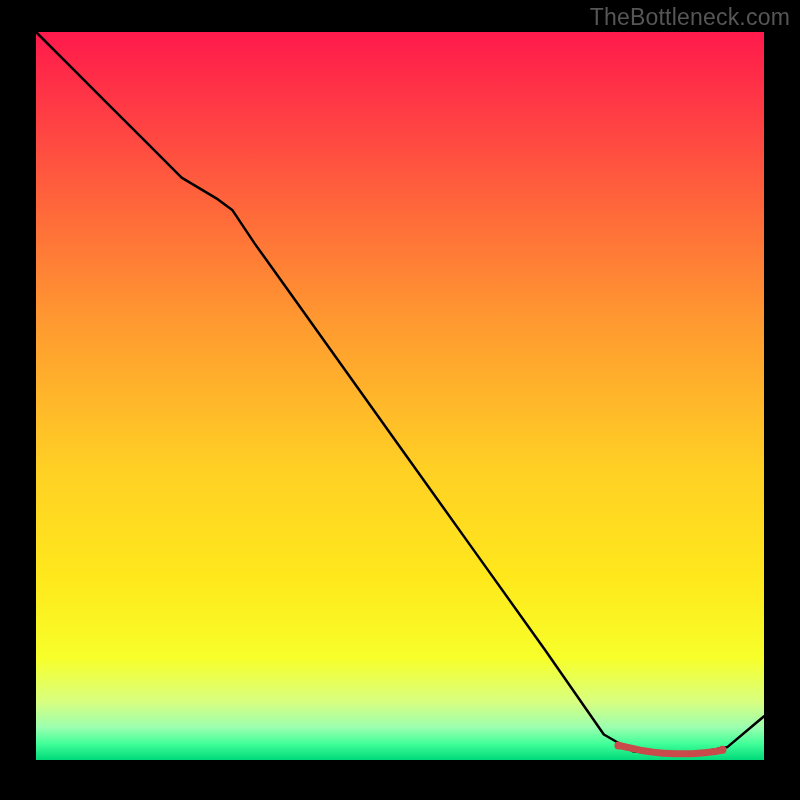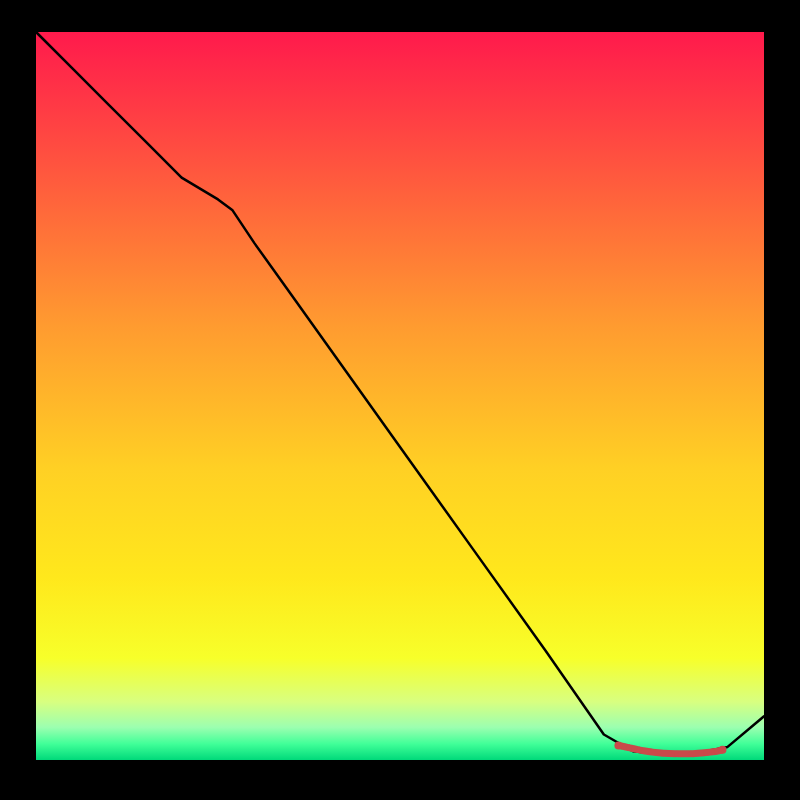--- a/index.html
+++ b/index.html
@@ -65,13 +65,14 @@
       <line x1="663.28" y1="753.14" x2="675.44" y2="753.75" stroke="#c94a4a" stroke-width="7" stroke-linecap="round"></line>
       <line x1="677.84" y1="753.81" x2="690.00" y2="753.81" stroke="#c94a4a" stroke-width="7" stroke-linecap="round"></line>
       <line x1="692.40" y1="753.72" x2="704.56" y2="752.81" stroke="#c94a4a" stroke-width="7" stroke-linecap="round"></line>
       <line x1="706.95" y1="752.57" x2="710.39" y2="752.14" stroke="#c94a4a" stroke-width="7" stroke-linecap="round"></line>
       <line x1="712.77" y1="751.82" x2="715.49" y2="751.43" stroke="#c94a4a" stroke-width="7" stroke-linecap="round"></line>
       <line x1="717.86" y1="751.03" x2="719.14" y2="750.77" stroke="#c94a4a" stroke-width="7" stroke-linecap="round"></line>
       <line x1="721.46" y1="750.16" x2="721.37" y2="750.19" stroke="#c94a4a" stroke-width="7" stroke-linecap="round"></line>
       <circle cx="618.40" cy="745.44" r="4.00" fill="#c94a4a"></circle>
       <circle cx="722.50" cy="749.81" r="4.00" fill="#c94a4a"></circle>
     </svg>
+  <div class="watermark">TheBottleneck.com</div>
 </div>
 
 </body></html>

